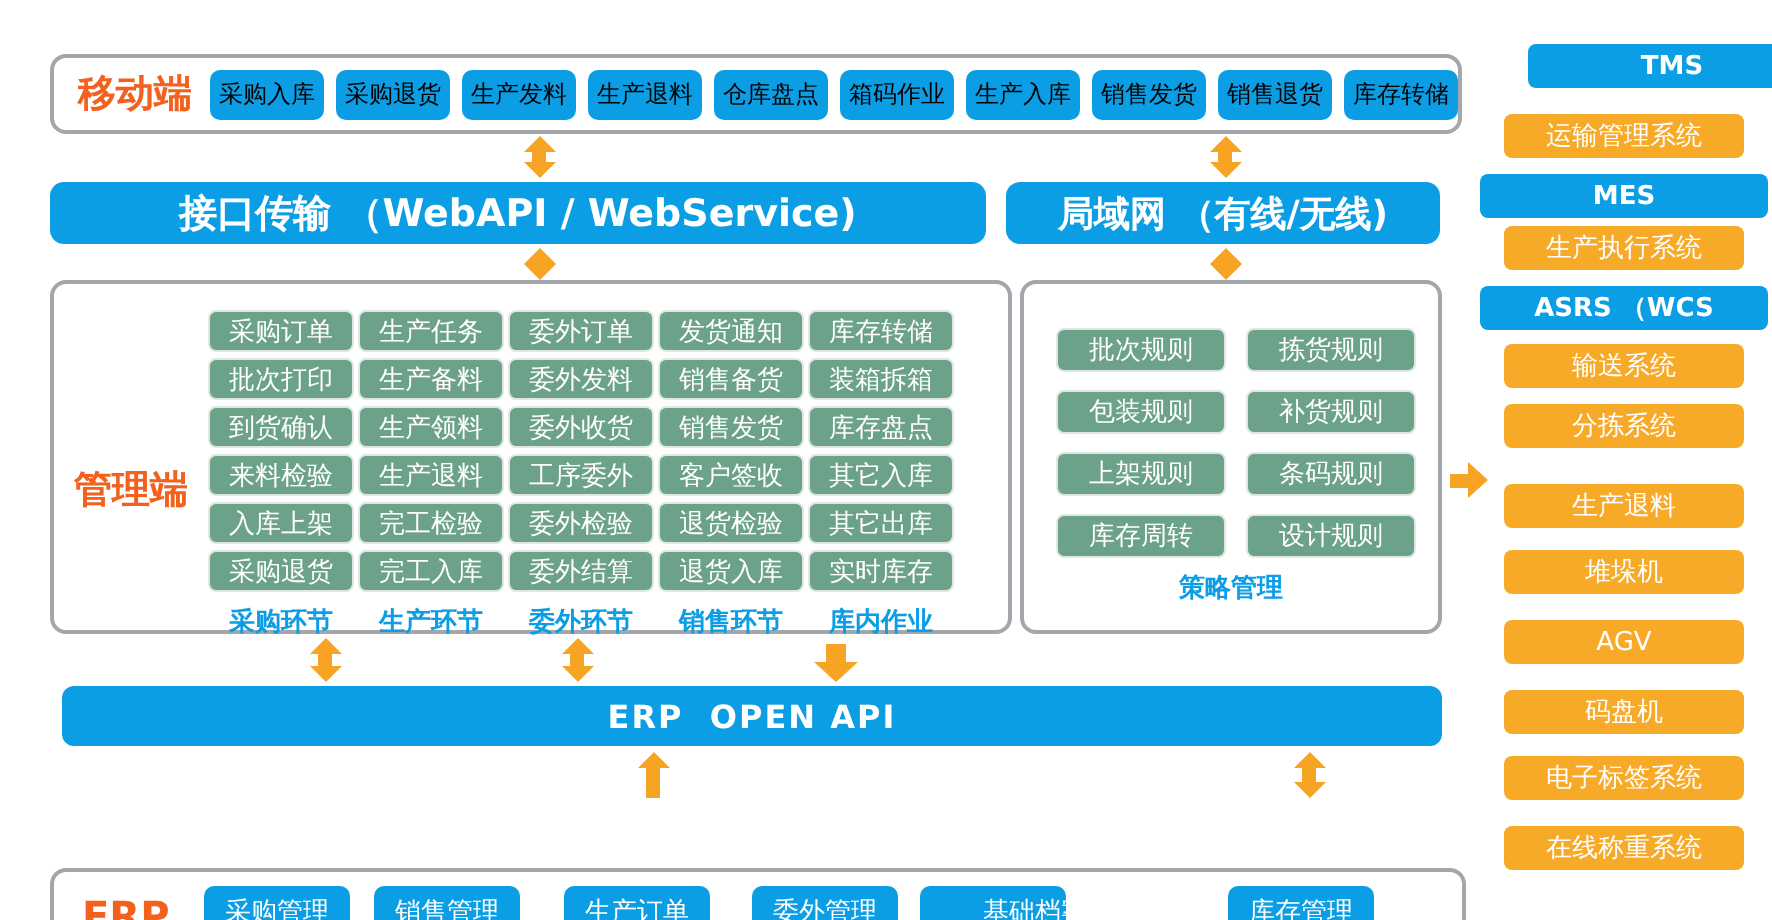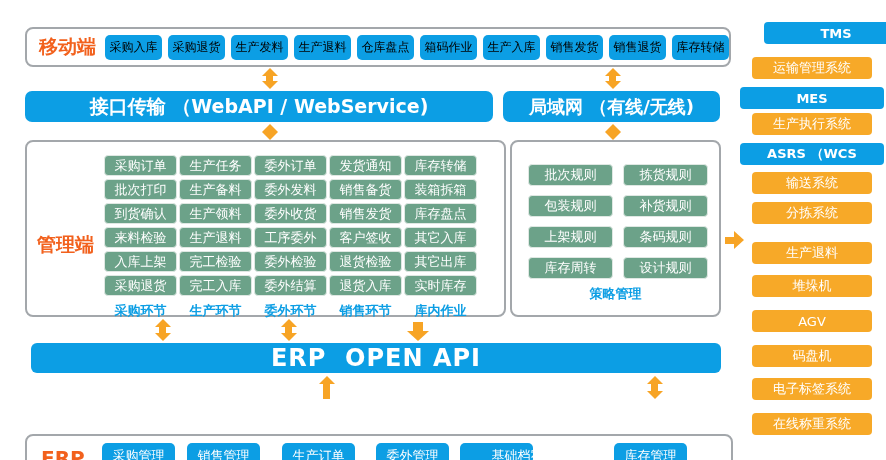--- a/index.html
+++ b/index.html
@@ -17,21 +17,21 @@
   #mobile-box{left:25px; top:27px; width:706px; height:40px; display:flex; align-items:center; padding:0 4px 0 12px;}
   .accent-label{color:var(--accent); font-weight:bold;}
   #mobile-label{font-size:19px; margin-right:9px; white-space:nowrap;}
   #mobile-items{display:flex; gap:6px;}
   .bbtn{background:var(--blue); color:#000000; border-radius:5px; width:57px; height:25px;
         display:flex; align-items:center; justify-content:center; font-size:12px; white-space:nowrap;}
 
   
   #api-bar{left:25px; top:91px; width:468px; height:31px; font-size:19px;}
   #lan-bar{left:503px; top:91px; width:217px; height:31px; font-size:18px;}
-  #erp-api-bar{left:31px; top:343px; width:690px; height:30px; font-size:24px; border-radius:6px; white-space:pre; letter-spacing:1px;}
+  #erp-api-bar{left:31px; top:343px; width:690px; height:30px; font-size:16px; border-radius:6px; white-space:pre; letter-spacing:1px;}
 
   
   #mgmt-box{left:25px; top:140px; width:481px; height:177px;}
   #mgmt-label{position:absolute; left:10px; top:90px; font-size:19px;}
   #mgmt-cols{position:absolute; left:77px; top:13px; display:flex; gap:2px;}
   .mcol{display:flex; flex-direction:column; gap:3px; width:73px;}
   .gbtn{background:var(--green); color:#fff; border:1px solid #dfe8e3; border-radius:4px; height:21px;
         display:flex; align-items:center; justify-content:center; font-size:13px; white-space:nowrap;}
   .mfoot{margin-top:3px; text-align:center; color:var(--blue); font-weight:bold; font-size:13px; white-space:nowrap;}
 

